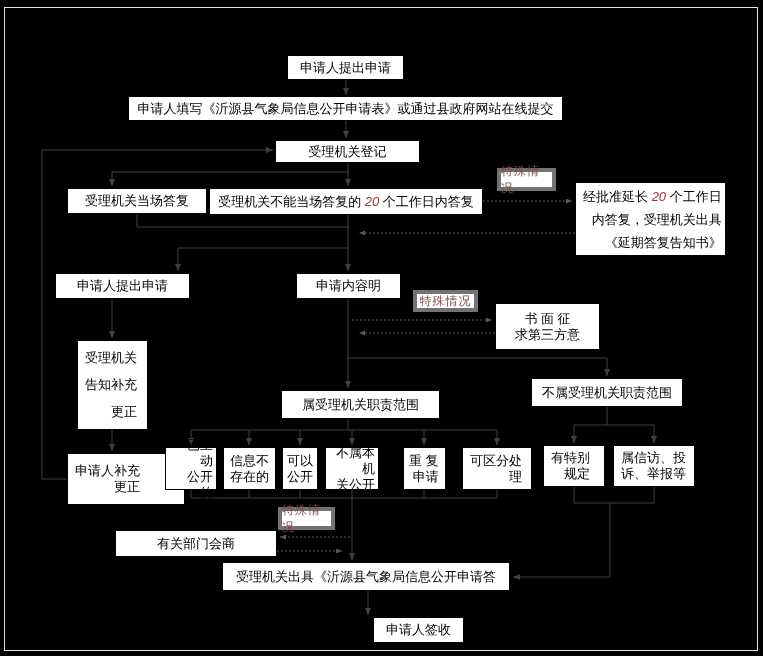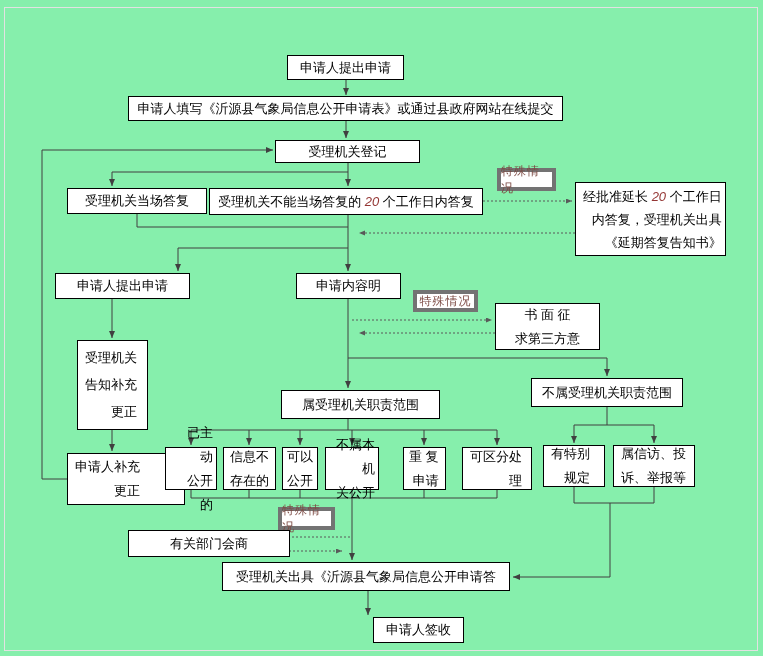--- a/index.html
+++ b/index.html
@@ -1,33 +1,33 @@
 <!DOCTYPE html>
 <html><head>
 <meta charset="utf-8">
 <style>
   html,body{margin:0;padding:0;background:#ffffff;}
   #canvas{
-    position:relative;width:763px;height:656px;background:#86efac;
+    position:relative;width:763px;height:656px;background:#000000;
     font-family:"Liberation Sans","DejaVu Sans",sans-serif;
     color:#000;overflow:hidden;
   }
   #frame{position:absolute;left:4px;top:7px;width:752px;height:642px;border:1px solid #e2e2e2;}
   svg.wires{position:absolute;left:0;top:0;}
   .box{
     position:absolute;box-sizing:border-box;border:1px solid #000;background:#fff;
     display:flex;align-items:center;justify-content:center;
     font-size:13px;line-height:1.5;text-align:center;
   }
   .box .txt{white-space:pre-line;}
   .box.leftalign{justify-content:flex-start;text-align:right;padding-left:7px;padding-right:3px;}
   .box.topalign{align-items:flex-start;padding-top:3px;}
   .box.lh-wide .txt{line-height:27px;}
   .box.lh-mid .txt{line-height:23px;}
-  .box.lh-sm .txt{line-height:24px;}
+  .box.lh-sm .txt{line-height:16px;}
   .special{
     position:absolute;box-sizing:border-box;border:4px solid #737373;background:#fff;
     display:flex;align-items:center;justify-content:center;
     font-size:12px;color:#7b4942;letter-spacing:1px;
   }
   .red{color:#943634;font-style:italic;}
 </style>
 </head>
 <body>
 
@@ -206,21 +206,21 @@
 
   <div class="box leftalign lh-sm" style="left:613px;top:445px;width:82px;height:42px">
     <span class="txt">属信访、投
 诉、举报等</span>
   </div>
 
   <div class="special" style="left:278px;top:507px;width:57px;height:23px">
     <span class="txt">特殊情况</span>
   </div>
 
-  <div class="box" style="left:128px;top:530px;width:162px;height:27px">
+  <div class="box" style="left:115px;top:530px;width:162px;height:27px">
     <span class="txt">有关部门会商</span>
   </div>
 
   <div class="box" style="left:222px;top:562px;width:288px;height:29px">
     <span class="txt">受理机关出具《沂源县气象局信息公开申请答</span>
   </div>
 
   <div class="box" style="left:373px;top:617px;width:91px;height:26px">
     <span class="txt">申请人签收</span>
   </div>

